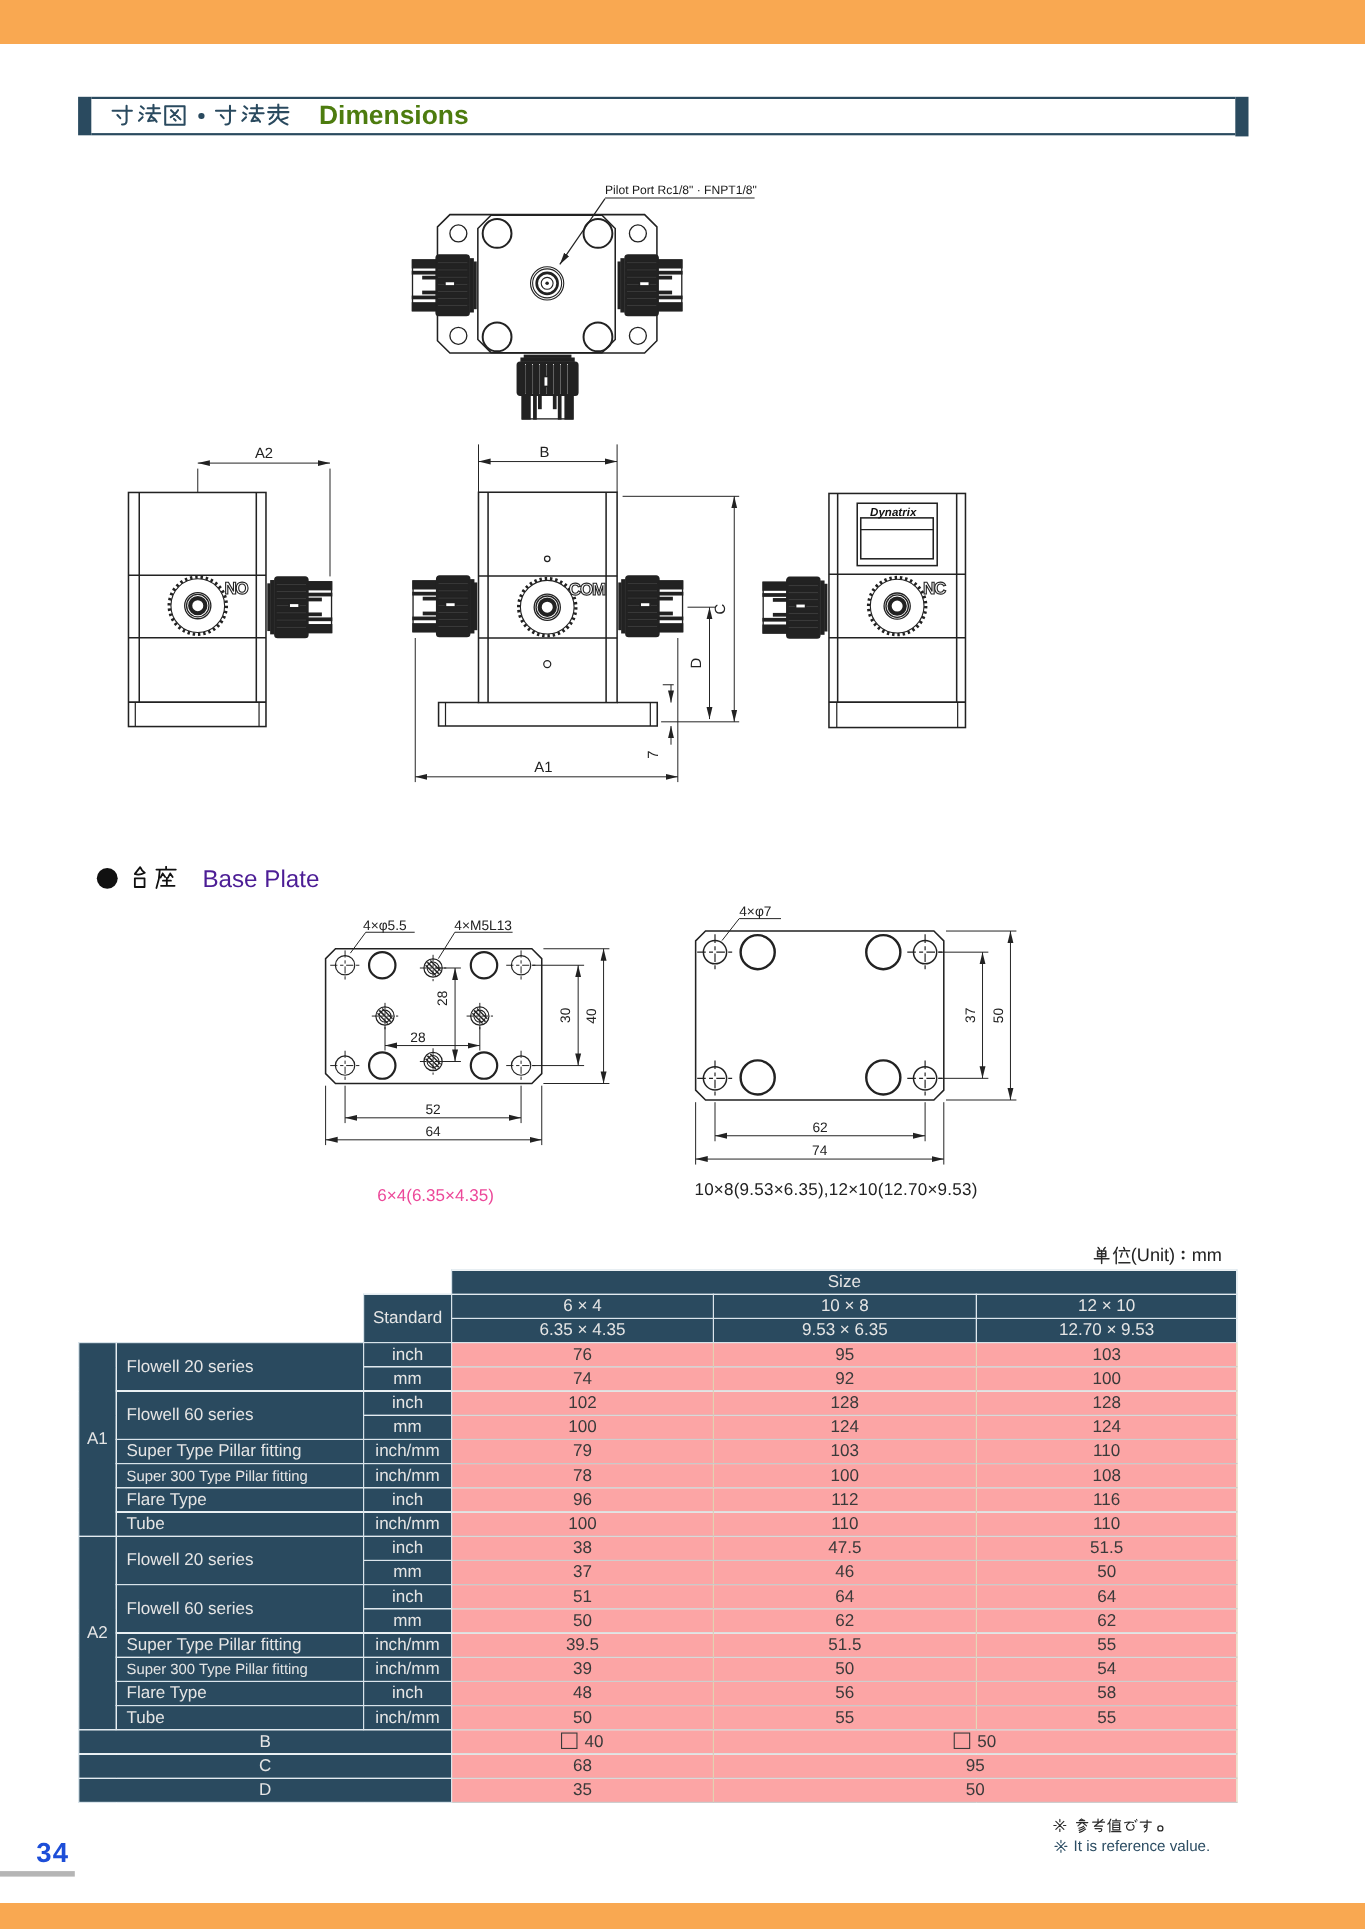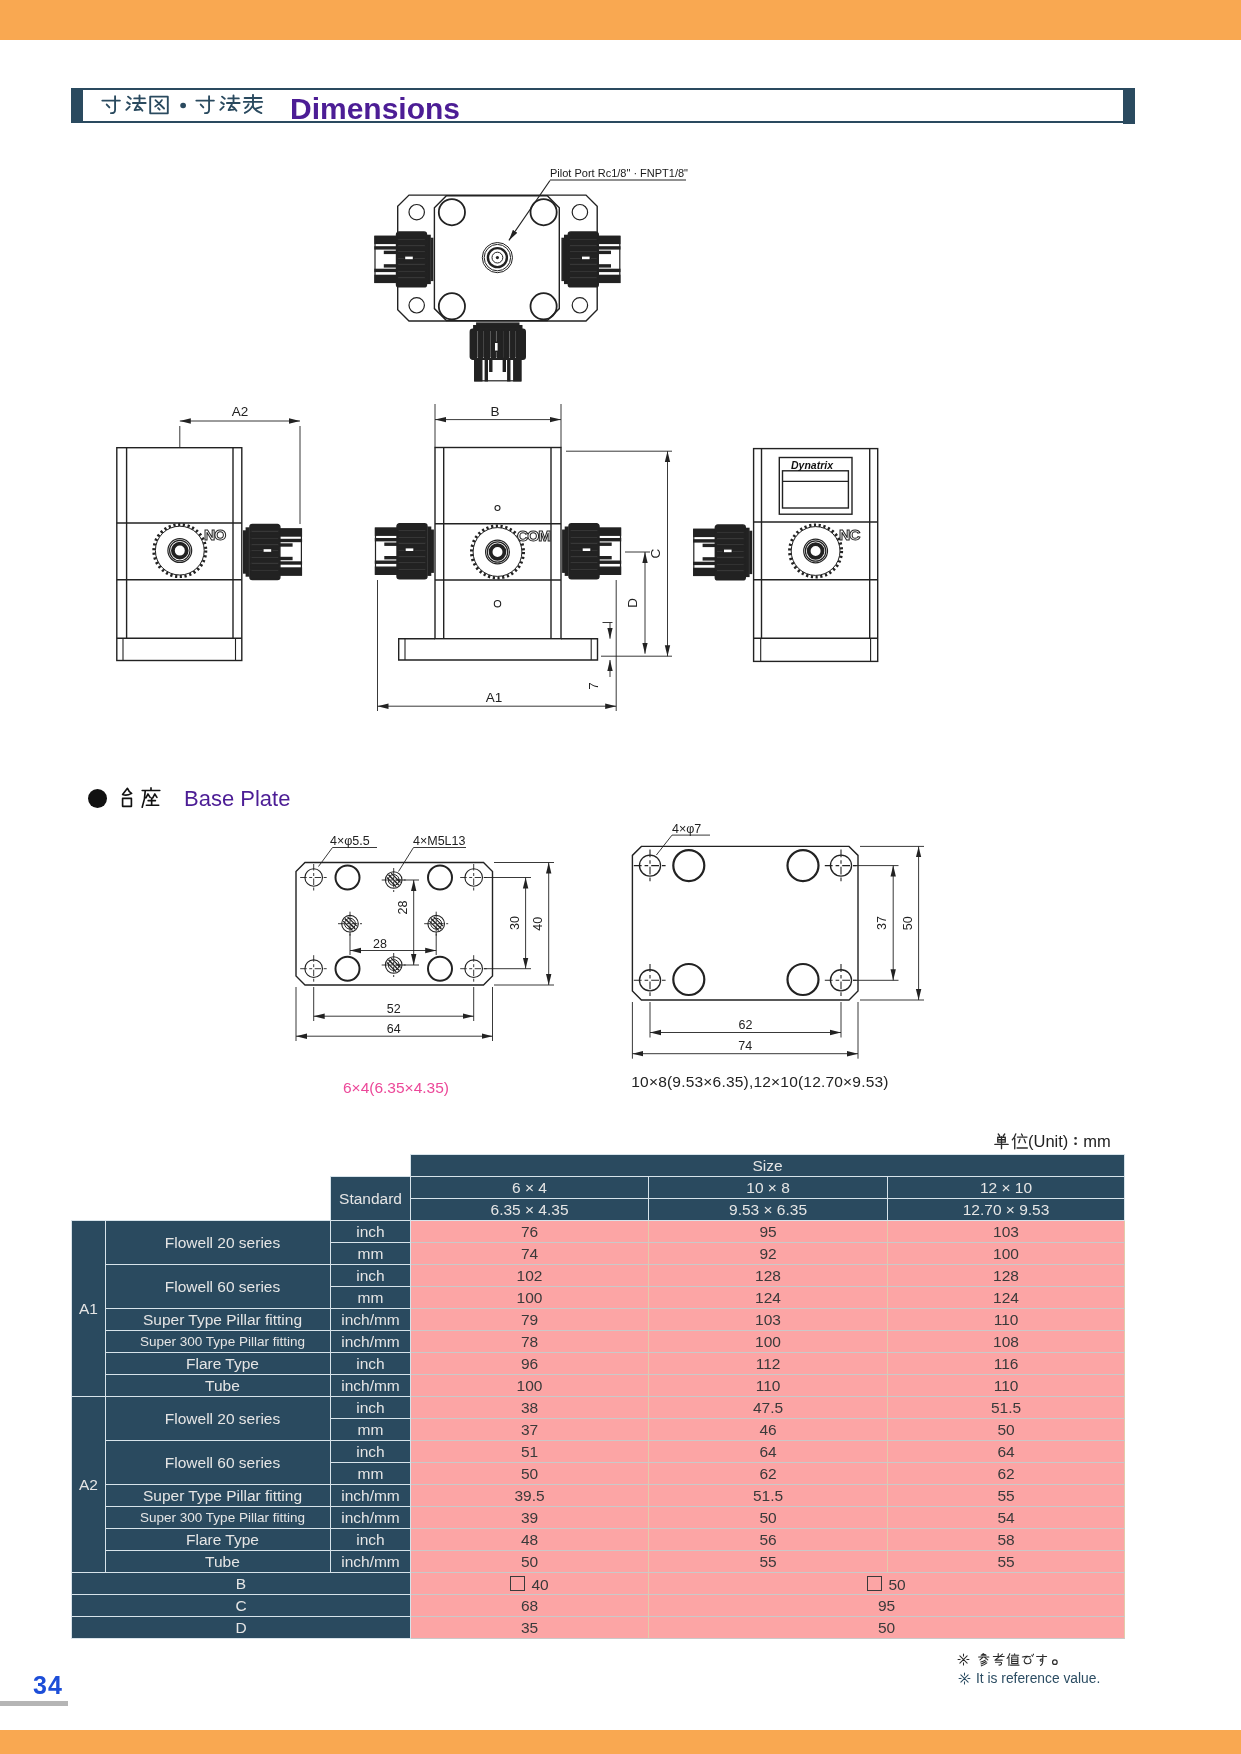--- a/index.html
+++ b/index.html
@@ -3,21 +3,21 @@
 <meta charset="utf-8">
 <style>
 html,body{margin:0;padding:0}
 .page{position:relative;width:1241px;height:1754px;background:#fff;overflow:hidden;font-family:"Liberation Sans",sans-serif}
 .abs{position:absolute}
 #dim{position:absolute;left:71px;top:1154px;border-collapse:collapse;table-layout:fixed;width:1054px;font-family:"Liberation Sans",sans-serif}
 #dim td{padding:0;text-align:center;vertical-align:middle;font-size:15.5px;line-height:1;height:21px;overflow:hidden;white-space:nowrap}
 #dim td.n{background:#2a4a5f;color:#e5e5e5;border:1px solid #d7e3ea}
 #dim td.d{background:#fca5a5;color:#3a3a3a;border-top:1px solid #c9c9c9;border-bottom:1px solid #c9c9c9;border-left:1px solid #e2cbaa;border-right:1px solid #e2cbaa}
 #dim td.e{background:#fff;border:0}
-#dim td.l{text-align:center;padding-left:9px}
+#dim td.l{text-align:left;padding-left:9px}
 #dim tr.dr{height:21.2px}
 .sq{display:inline-block;width:13px;height:13px;border:1.4px solid #3a3a3a;vertical-align:-1.5px;margin-right:6px}
 .cjk use{fill:none;stroke-linecap:round;stroke-linejoin:round}
 .cT use{stroke:#2a4a5f;stroke-width:8.5}
 .cK use{stroke:#111;stroke-width:7.5}
 .cB use{stroke:#2b2b2b;stroke-width:8}
 </style>
 </head>
 <body>
 <div class="page">
@@ -43,21 +43,21 @@
     <svg class="cjk cT" width="22" height="22" viewBox="0 0 100 100">
         <use href="#kSun"></use>
       </svg>
     <svg class="cjk cT" width="22" height="22" viewBox="0 0 100 100">
         <use href="#kHou"></use>
       </svg>
     <svg class="cjk cT" width="22" height="22" viewBox="0 0 100 100">
         <use href="#kHyou"></use>
       </svg>
   </div>
-  <div class="abs" style="left:290px;top:92px;font-size:30px;font-weight:bold;color:#4c1d95">Dimensions</div>
+  <div class="abs" style="left:290px;top:92px;font-size:24px;font-weight:bold;color:#4d7c0f">Dimensions</div>
 
   <svg class="abs" style="left:0;top:150px" width="1241" height="950" viewBox="0 150 1241 950">
    <defs>
     <marker id="ma" markerWidth="12" markerHeight="8" refX="11" refY="4" orient="auto-start-reverse" markerUnits="userSpaceOnUse">
           <path d="M0,1.3 L11,4 L0,6.7 z" fill="#222"></path>
         </marker>
     <g id="connH">
       <rect x="0.5" y="4.5" width="24" height="46" fill="#fff" stroke="#222" stroke-width="1.2"></rect>
       <rect x="0.5" y="4.5" width="24" height="7" fill="#222"></rect>
       <rect x="0.5" y="43.5" width="24" height="7" fill="#222"></rect>

